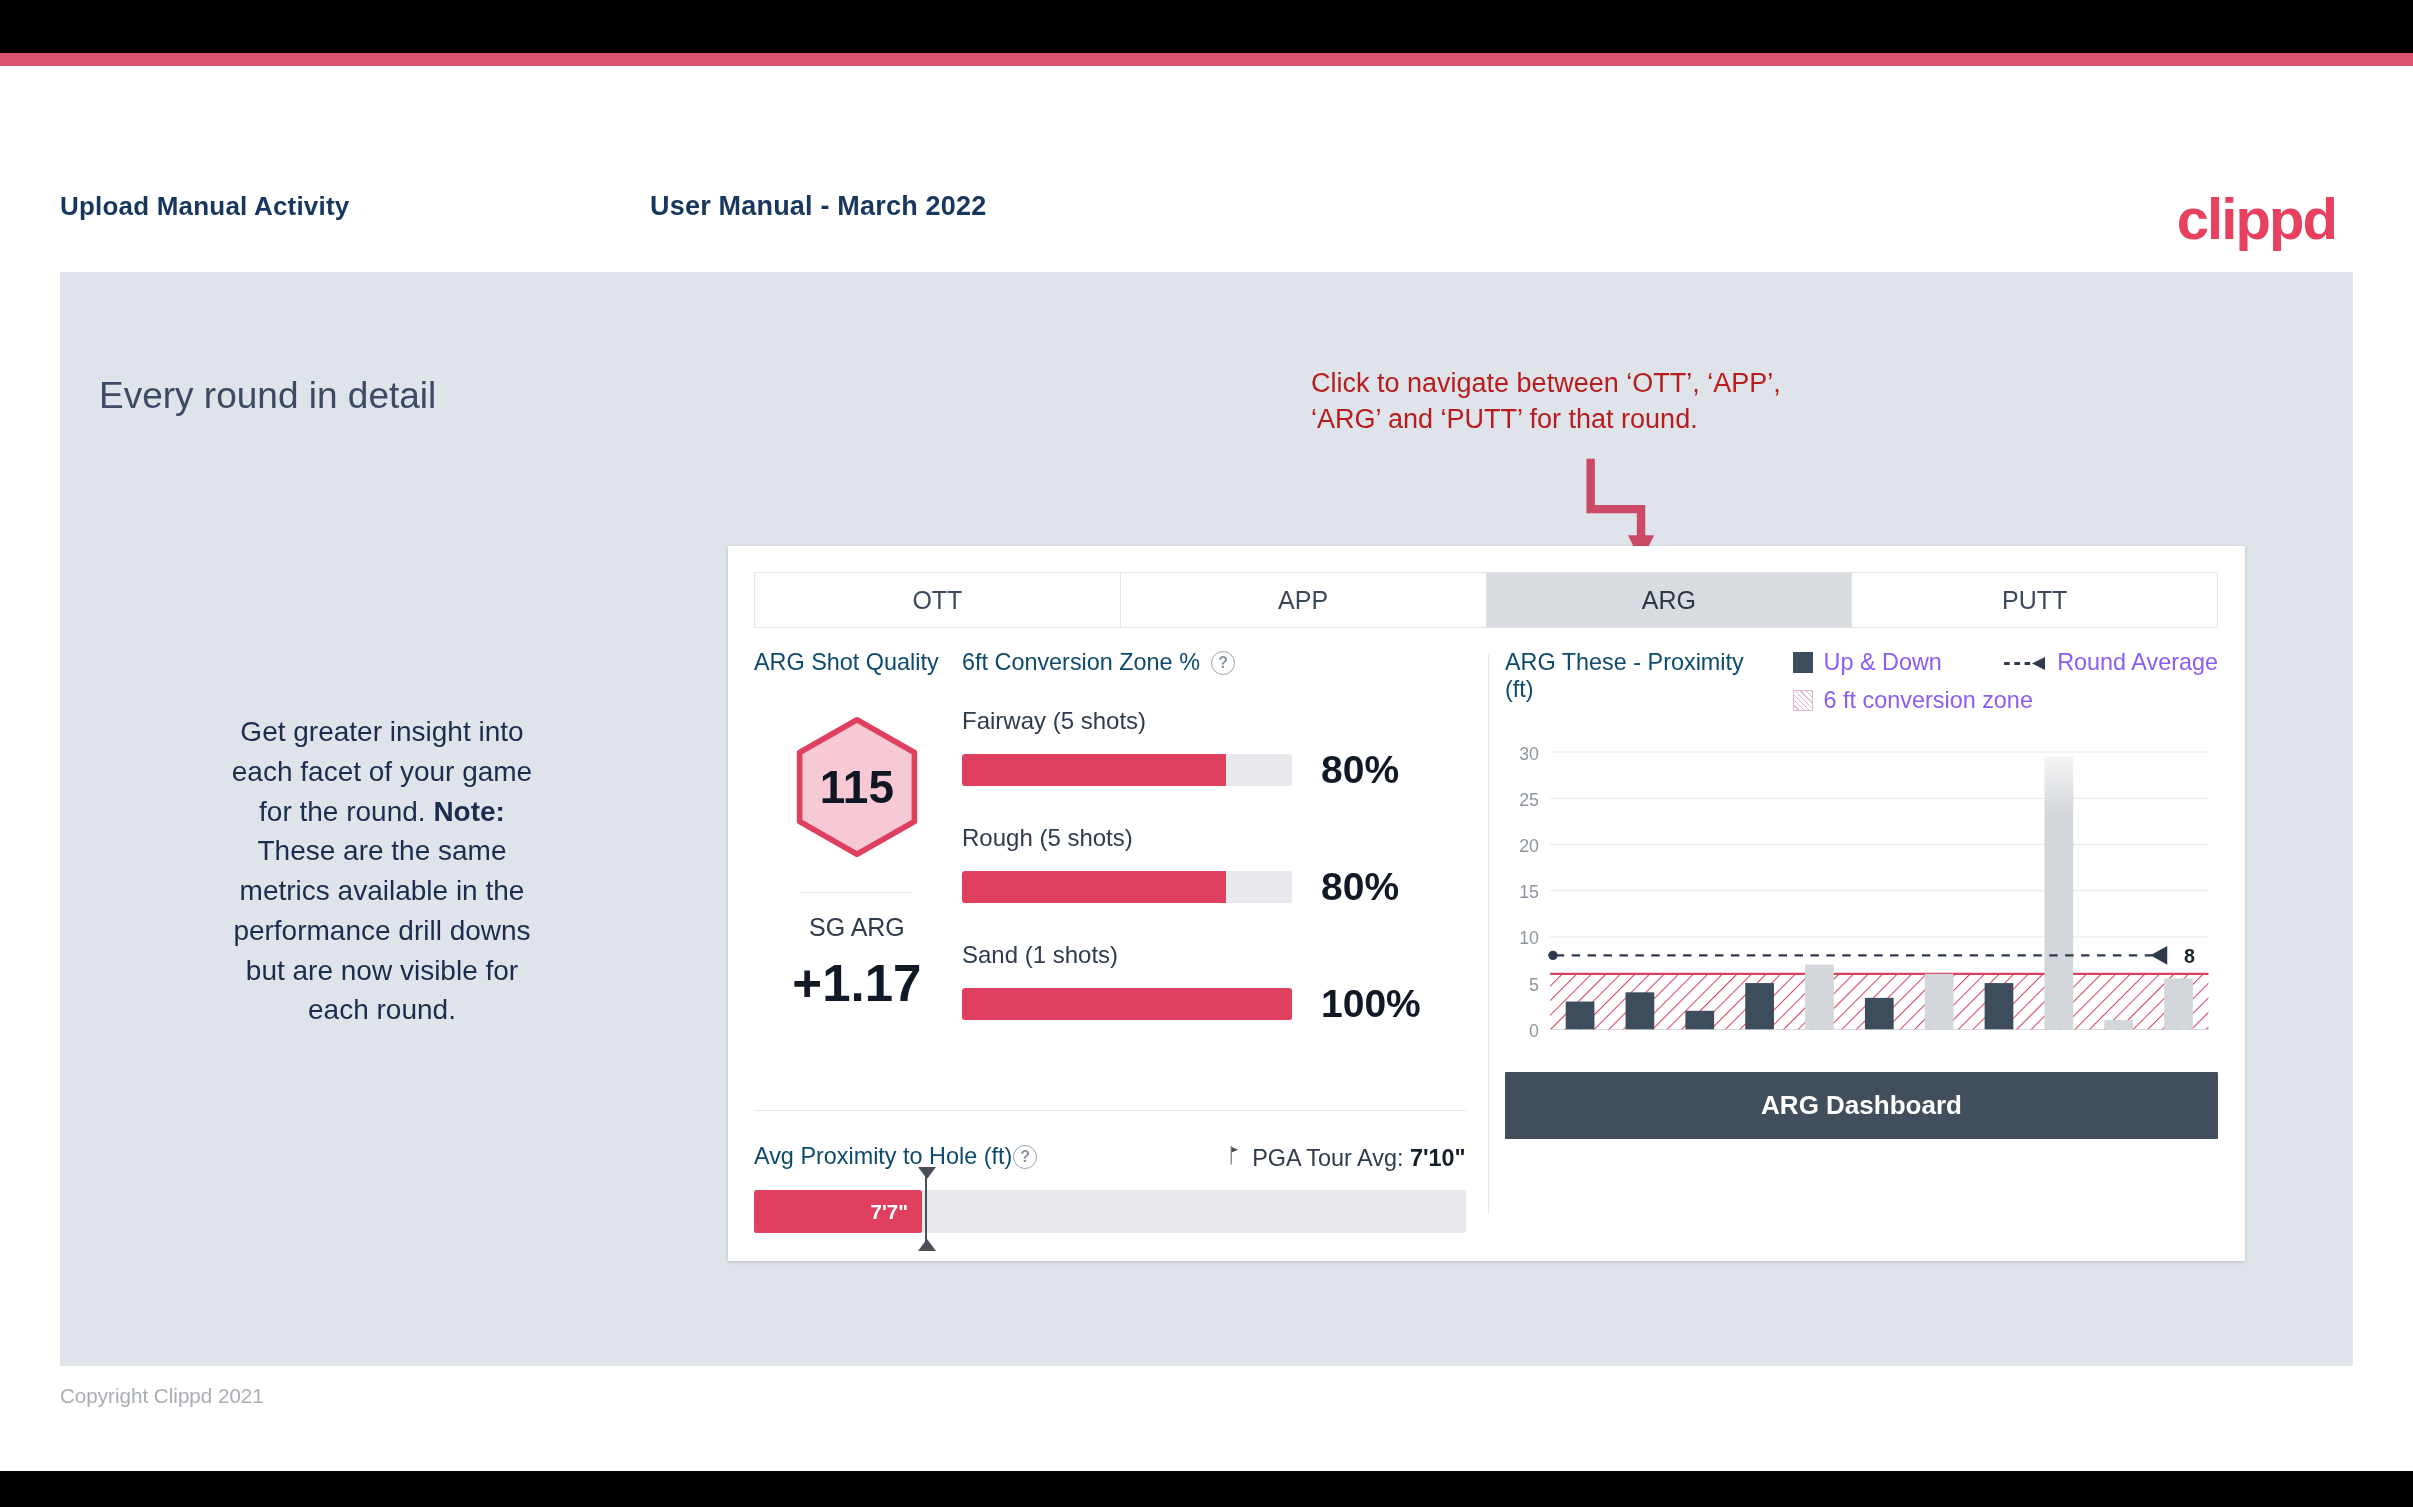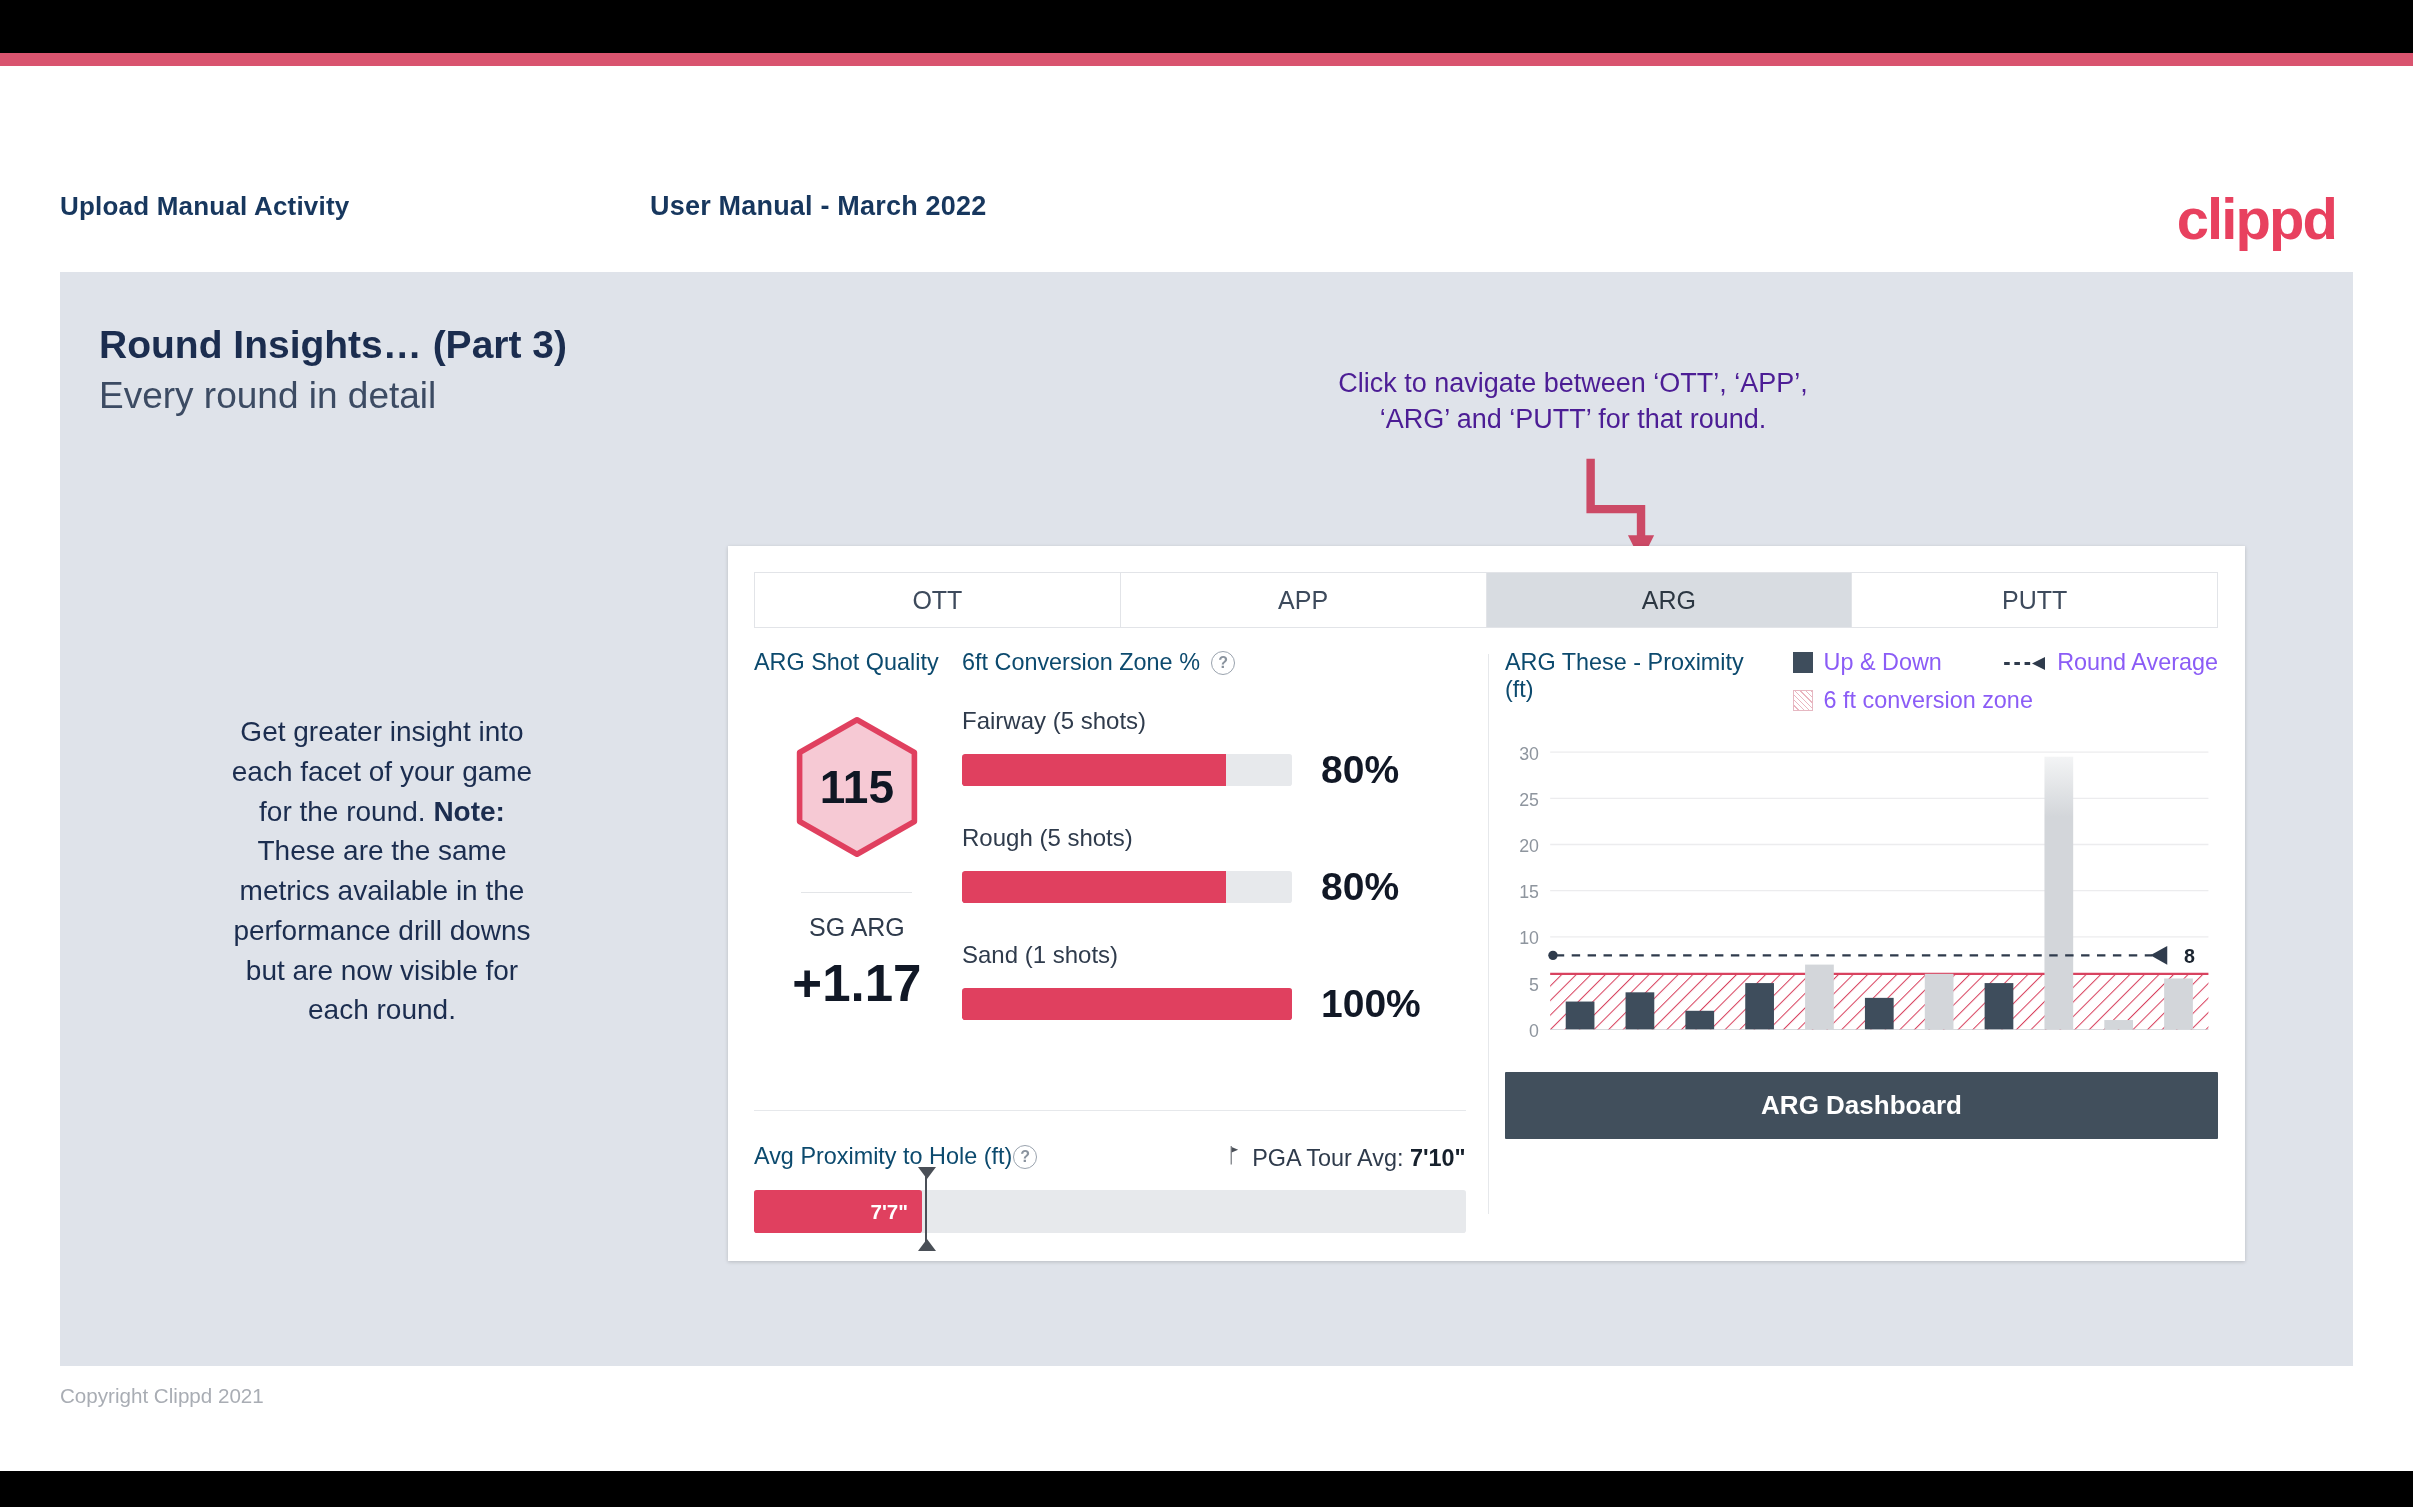--- a/index.html
+++ b/index.html
@@ -49,21 +49,21 @@
     position:absolute; left:99px; top:323px;
     font-size: 39px; font-weight:700; color:#1b2d4f;
   }
   .title-sub {
     position:absolute; left:99px; top:375px;
     font-size: 37px; font-weight:400; color:#3c4b63;
   }
 
   .callout {
     position:absolute; left:1311px; top:365px; width:524px;
-    text-align:center; font-size:27px; line-height:1.35; color:#4c1d95;
+    text-align:left; font-size:27px; line-height:1.35; color:#b91c1c;
   }
 
   .leftcopy {
     position:absolute; left:223px; top:712px; width:318px;
     text-align:center; font-size:28px; line-height:1.42; color:#1b2d4f;
   }
   .leftcopy b { font-weight:700; }
 
   .arrow-svg { position:absolute; left:1583px; top:455px; }
 
@@ -164,21 +164,20 @@
 
   <div class="header">
     <div class="hdr-left">Upload Manual Activity</div>
     <div class="hdr-mid">User Manual - March 2022</div>
     <div class="logo">clippd</div>
     <div class="hdr-rule"></div>
   </div>
 
   <div class="body-panel"></div>
 
-  <div class="title-main">Round Insights… (Part 3)</div>
   <div class="title-sub">Every round in detail</div>
 
   <div class="callout">
     <div>Click to navigate between ‘OTT’, ‘APP’,</div>
     <div>‘ARG’ and ‘PUTT’ for that round.</div>
   </div>
 
   <svg class="arrow-svg" width="131" height="112" viewBox="0 0 140 120">
     <path d="M8 4 L8 58 L62 58 L62 92" stroke="#cc4a66" stroke-width="9" fill="none"></path>
     <path d="M62 114 L48 86 L76 86 Z" fill="#cc4a66"></path>

